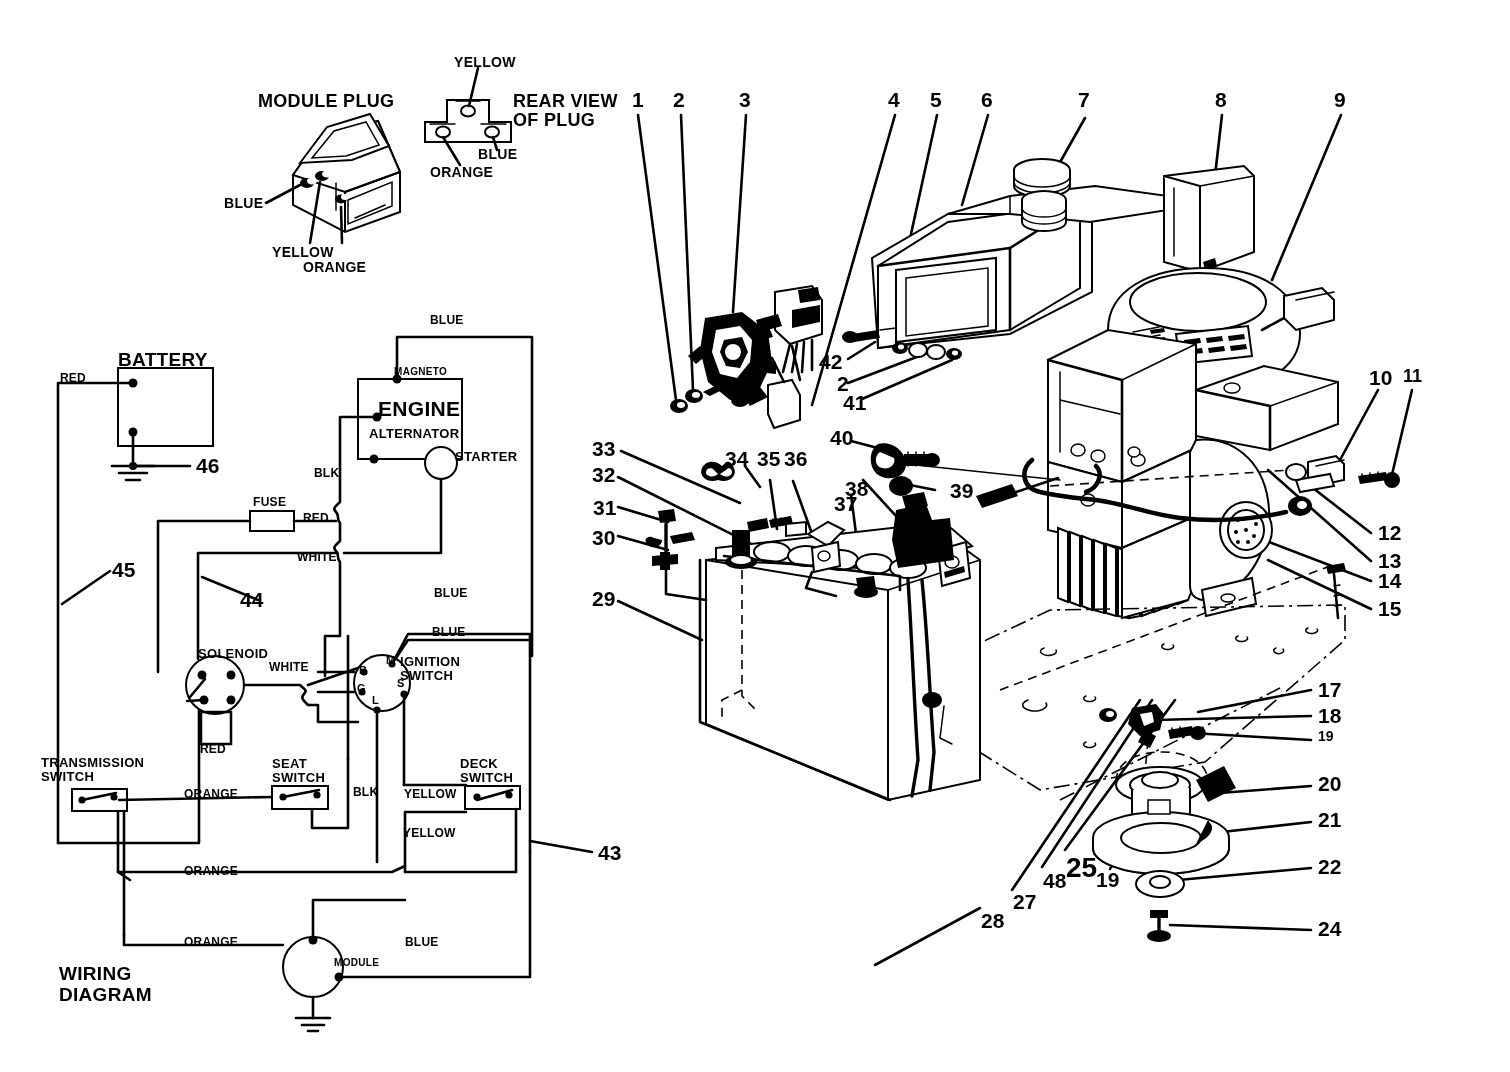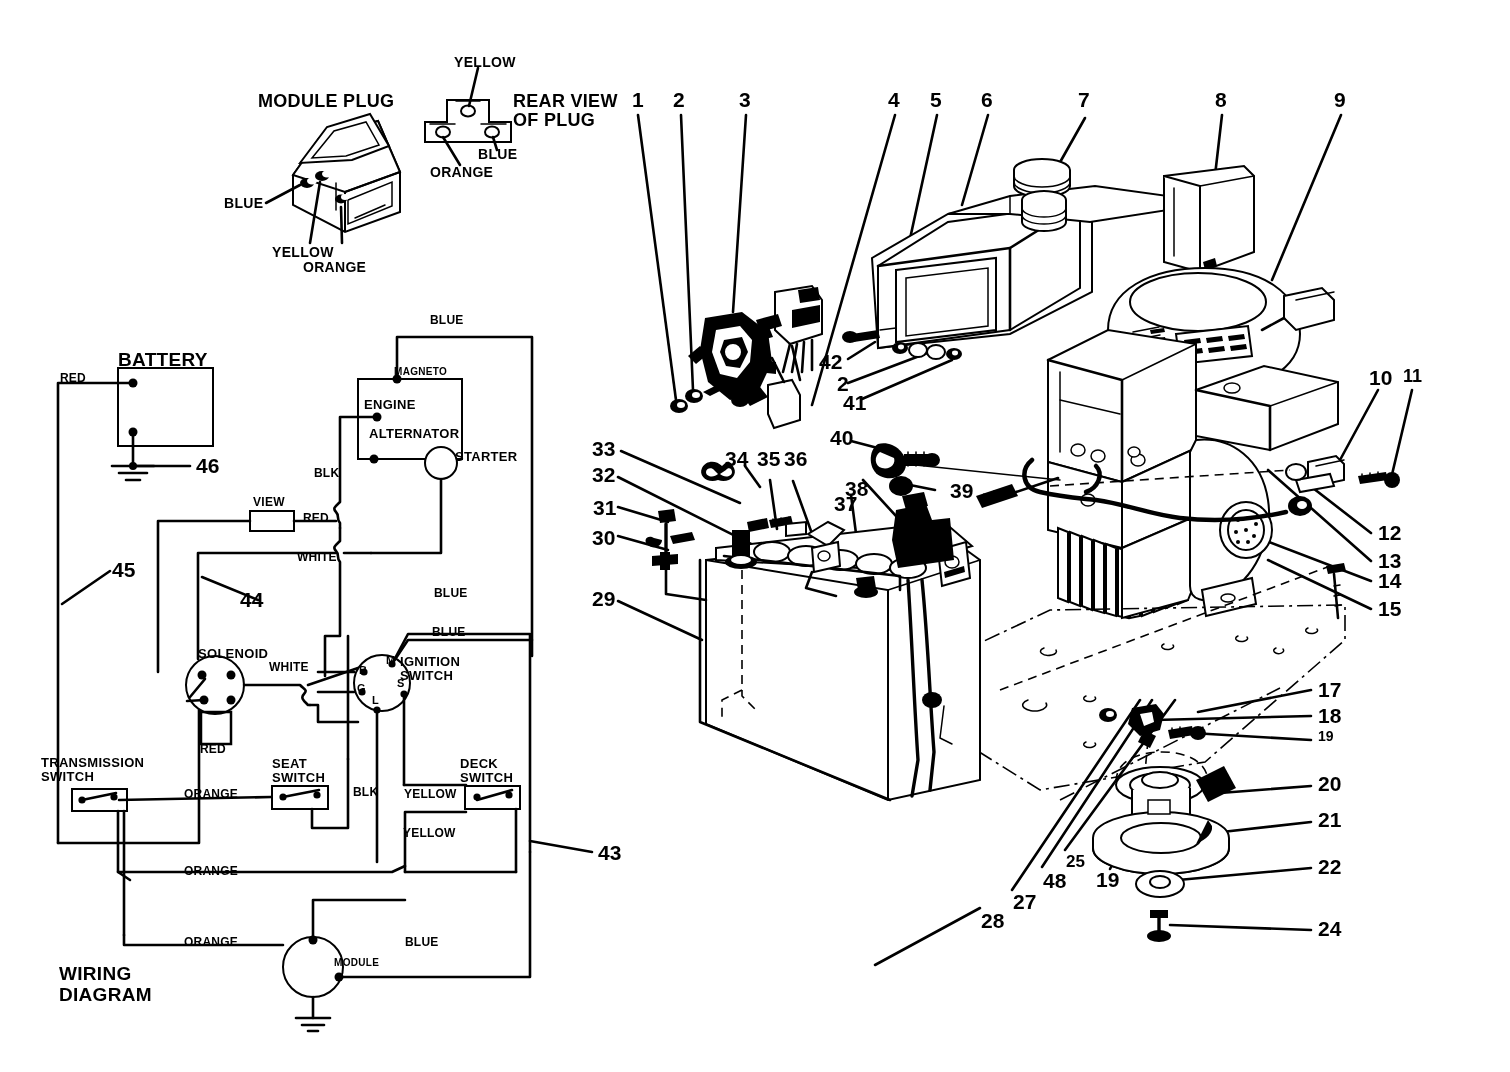--- a/index.html
+++ b/index.html
@@ -542,25 +542,25 @@
   <div class="lbl" style="left:513px;top:92px;font-size:18px;">REAR VIEW
 OF PLUG</div>
   <div class="lbl" style="left:224px;top:196px;font-size:14px;">BLUE</div>
   <div class="lbl" style="left:272px;top:245px;font-size:14px;">YELLOW</div>
   <div class="lbl" style="left:303px;top:260px;font-size:14px;">ORANGE</div>
   <div class="lbl" style="left:454px;top:55px;font-size:14px;">YELLOW</div>
   <div class="lbl" style="left:478px;top:147px;font-size:14px;">BLUE</div>
   <div class="lbl" style="left:430px;top:165px;font-size:14px;">ORANGE</div>
 
   <div class="lbl" style="left:118px;top:350px;font-size:19px;">BATTERY</div>
-  <div class="lbl" style="left:364px;top:398px;font-size:13px;">ENGINE</div>
+  <div class="lbl" style="left:378px;top:398px;font-size:21px;">ENGINE</div>
   <div class="lbl" style="left:369px;top:427px;font-size:13px;">ALTERNATOR</div>
   <div class="lbl" style="left:394px;top:355px;font-size:10px;margin-top:12px;">MAGNETO</div>
   <div class="lbl" style="left:455px;top:450px;font-size:13px;">STARTER</div>
-  <div class="lbl" style="left:253px;top:496px;font-size:12px;">VIEW</div>
+  <div class="lbl" style="left:253px;top:496px;font-size:12px;">FUSE</div>
   <div class="lbl" style="left:198px;top:647px;font-size:13px;">SOLENOID</div>
   <div class="lbl" style="left:400px;top:655px;font-size:13px;">IGNITION
 SWITCH</div>
   <div class="lbl" style="left:41px;top:756px;font-size:13px;">TRANSMISSION
 SWITCH</div>
   <div class="lbl" style="left:272px;top:757px;font-size:13px;">SEAT
 SWITCH</div>
   <div class="lbl" style="left:460px;top:757px;font-size:13px;">DECK
 SWITCH</div>
   <div class="lbl" style="left:334px;top:958px;font-size:10px;">MODULE</div>
@@ -614,21 +614,21 @@
 
   <div class="num" style="left:1318px;top:678px;font-size:21px;">17</div>
   <div class="num" style="left:1318px;top:704px;font-size:21px;">18</div>
   <div class="num" style="left:1318px;top:728px;font-size:14px;">19</div>
   <div class="num" style="left:1318px;top:772px;font-size:21px;">20</div>
   <div class="num" style="left:1318px;top:808px;font-size:21px;">21</div>
   <div class="num" style="left:1318px;top:855px;font-size:21px;">22</div>
   <div class="num" style="left:1318px;top:917px;font-size:21px;">24</div>
 
   <div class="num" style="left:1096px;top:868px;font-size:21px;">19</div>
-  <div class="num" style="left:1066px;top:852px;font-size:17px;text-align:right;">25</div>
+  <div class="num" style="left:1066px;top:852px;font-size:28px;text-align:right;">25</div>
   <div class="num" style="left:1043px;top:869px;font-size:21px;">48</div>
   <div class="num" style="left:1013px;top:890px;font-size:21px;">27</div>
   <div class="num" style="left:981px;top:909px;font-size:21px;">28</div>
 
   <div class="num" style="left:592px;top:587px;font-size:21px;">29</div>
   <div class="num" style="left:592px;top:526px;font-size:21px;">30</div>
   <div class="num" style="left:593px;top:496px;font-size:21px;">31</div>
   <div class="num" style="left:592px;top:463px;font-size:21px;">32</div>
   <div class="num" style="left:592px;top:437px;font-size:21px;">33</div>
 

